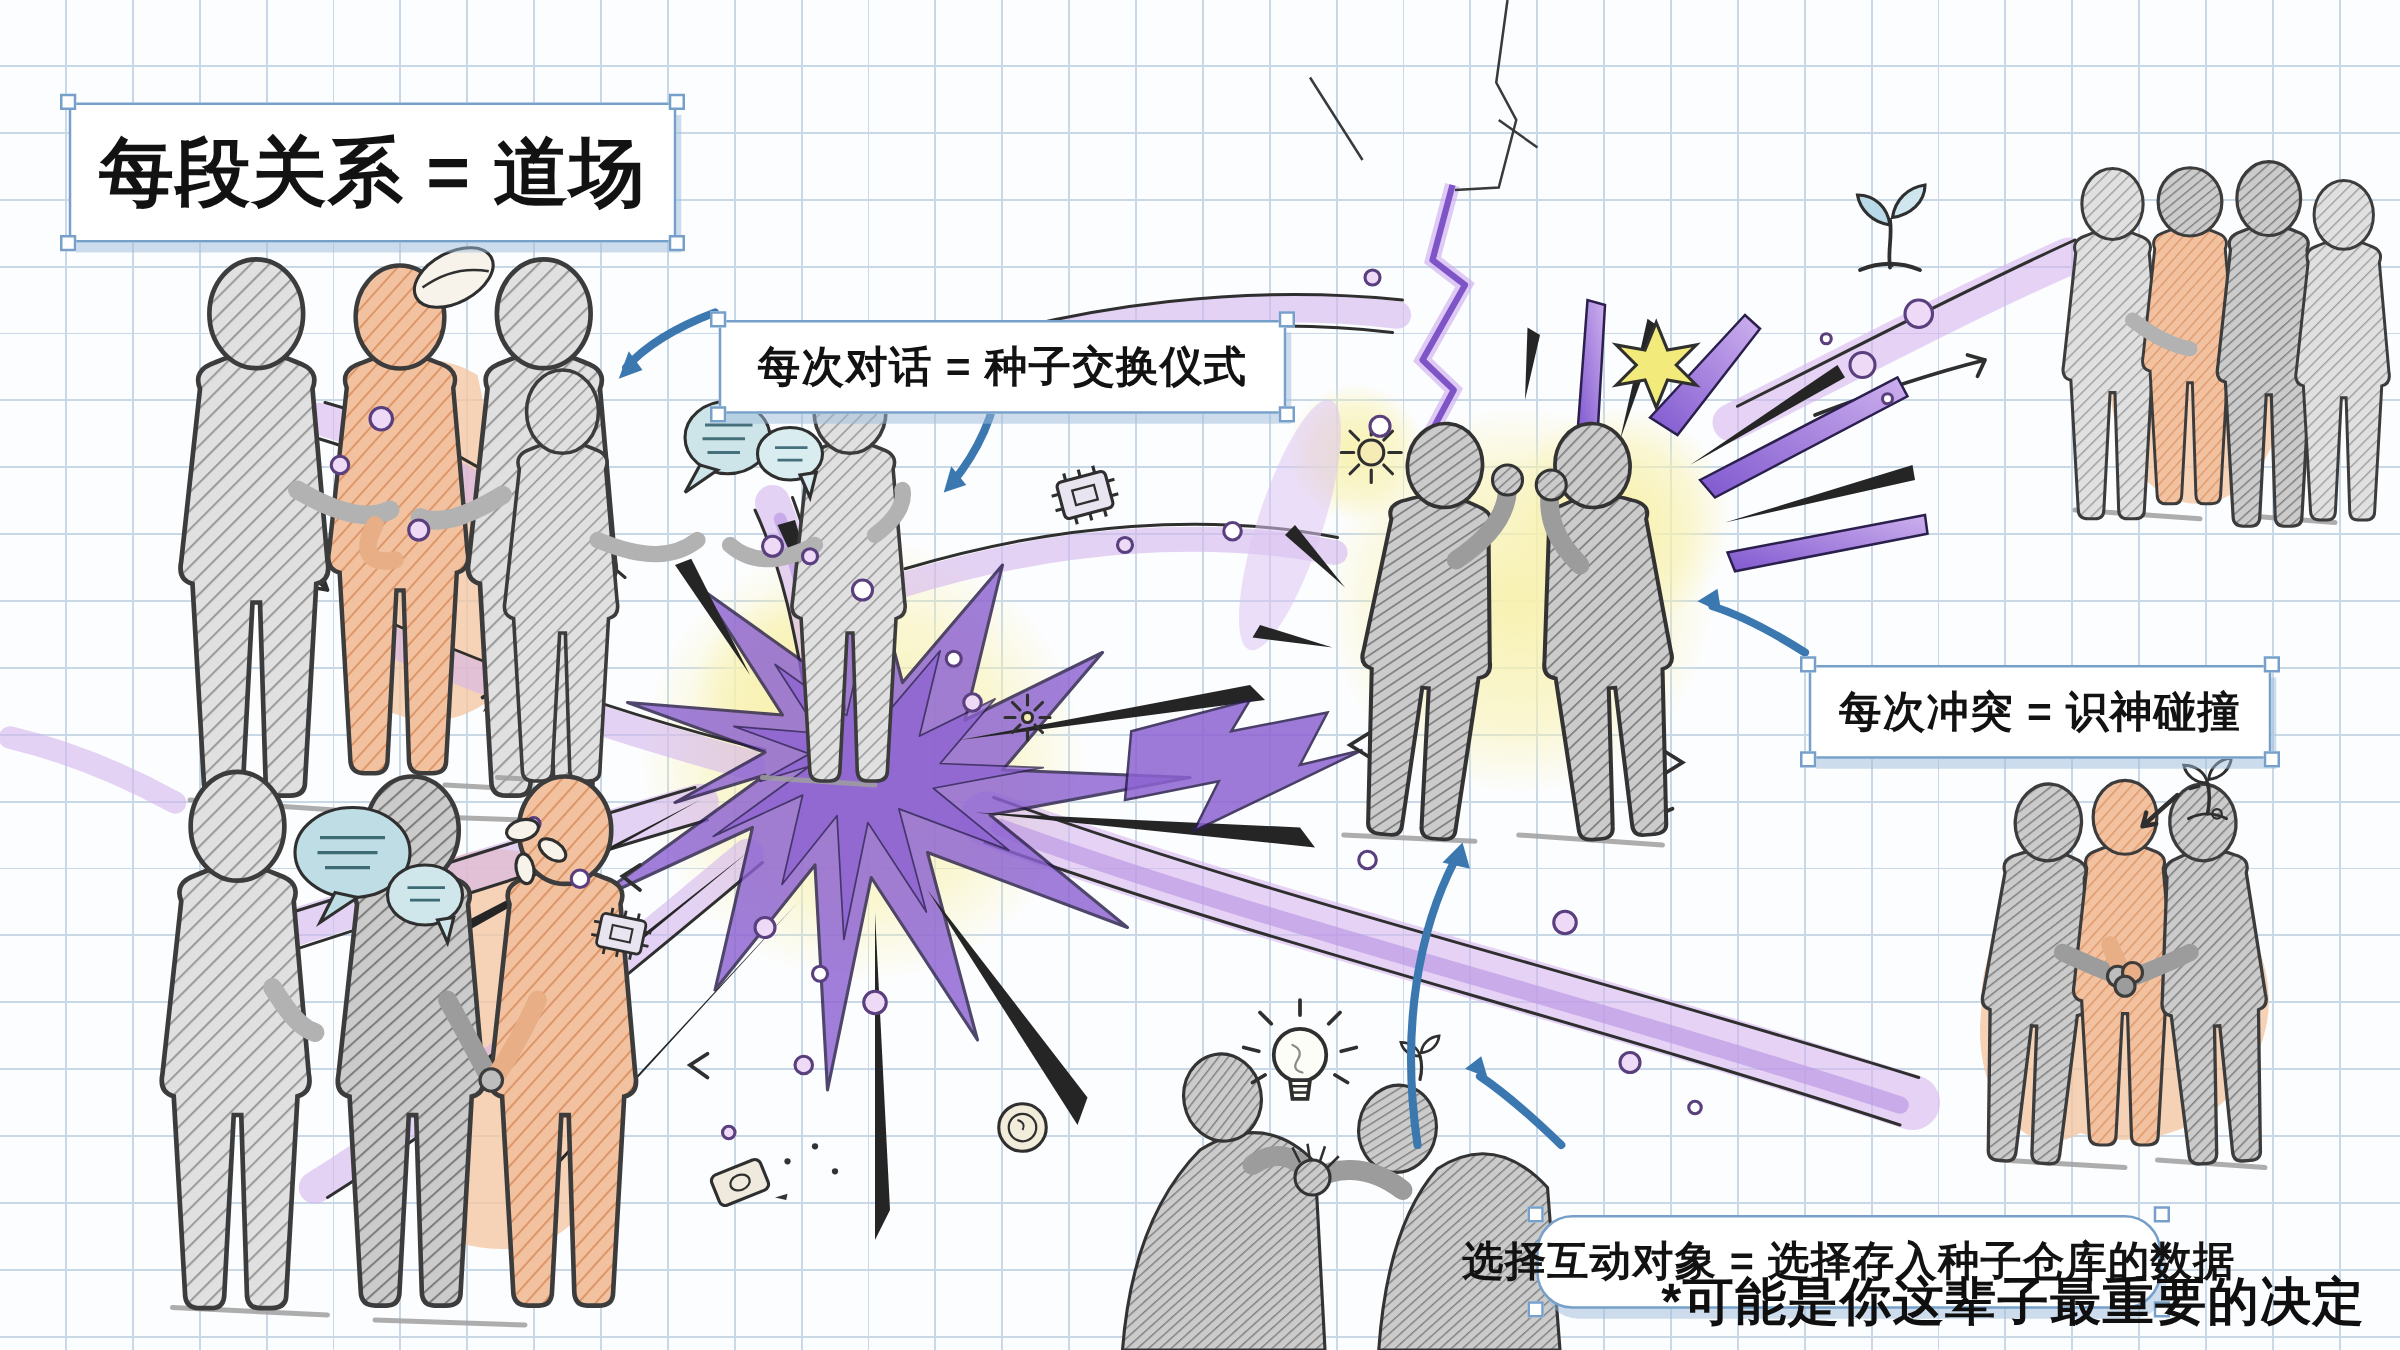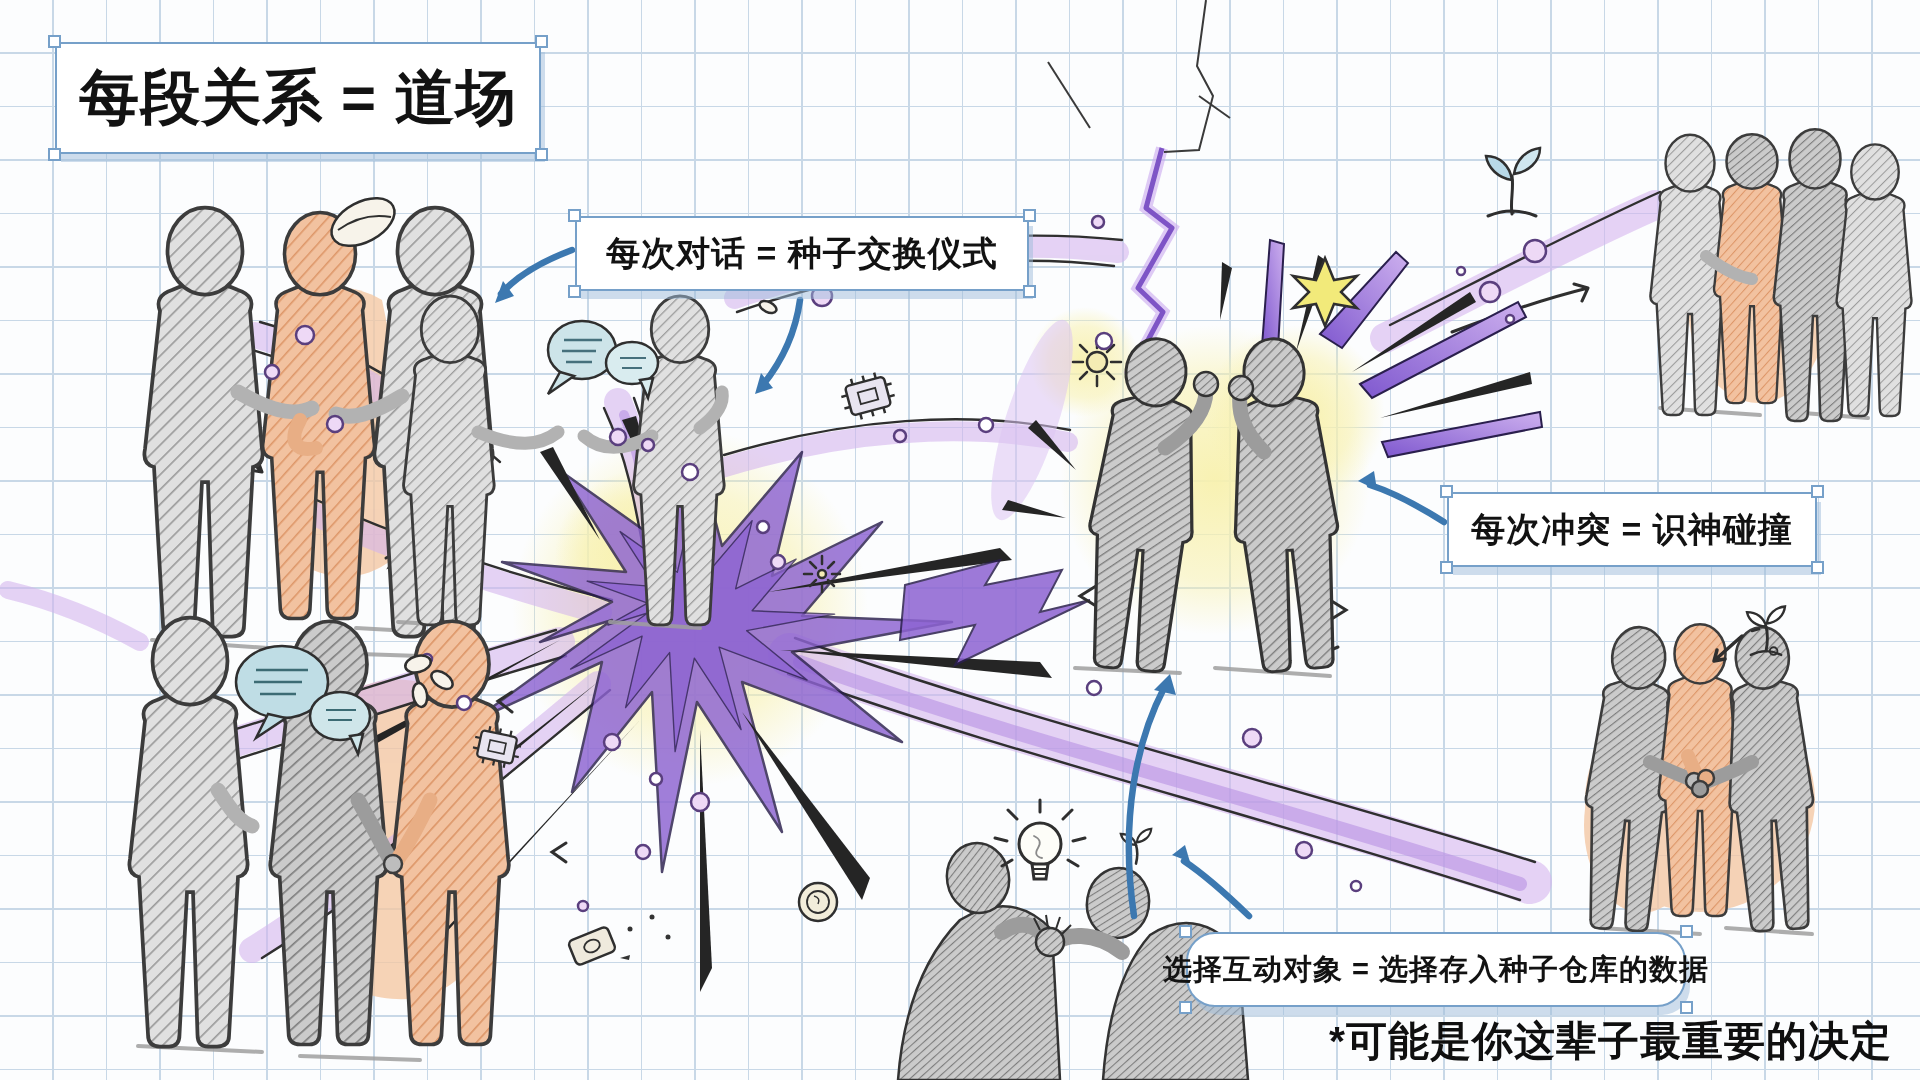--- a/index.html
+++ b/index.html
@@ -13,20 +13,21 @@
       repeating-linear-gradient(to right, transparent 0 52px, var(--grid-line) 52px 53.5px),
       repeating-linear-gradient(to bottom, transparent 0 52px, var(--grid-line) 52px 53.5px);
     font-family:"Liberation Sans","DejaVu Sans",sans-serif;
   }
   svg.illu{position:absolute;left:0;top:0;}
   .callout{
     position:absolute;background:#ffffff;border:2px solid var(--callout-border);
     display:flex;align-items:center;justify-content:center;
     font-weight:800;color:#121212;letter-spacing:1px;white-space:nowrap;
     box-shadow:5px 9px 0 -1px rgba(158,188,217,.5);
+    margin-top:40px;
   }
   .hd{position:absolute;width:13px;height:13px;background:#fff;border:2px solid var(--callout-border);box-sizing:border-box;}
   .hd.nw{left:-9px;top:-9px}.hd.ne{right:-9px;top:-9px}.hd.sw{left:-9px;bottom:-9px}.hd.se{right:-9px;bottom:-9px}
   .footnote{position:absolute;right:28px;top:1014px;font-size:41px;font-weight:800;color:#0f0f0f;letter-spacing:1px;}
 </style>
 </head>
 <body>
 
 <div class="stage">
 
@@ -438,21 +439,21 @@
 </div>
 
 <div class="callout" style="left:575px;top:216px;width:450px;height:71px;font-size:34px;">
   <span>每次对话 = 种子交换仪式</span>
   <i class="hd nw"></i>
   <i class="hd ne"></i>
   <i class="hd sw"></i>
   <i class="hd se"></i>
 </div>
 
-<div class="callout" style="left:1186px;top:932px;width:496px;height:71px;font-size:29px;border-radius:29px;">
+<div class="callout" style="left:1229px;top:932px;width:496px;height:71px;font-size:33px;border-radius:29px;">
   <span>选择互动对象 = 选择存入种子仓库的数据</span>
   <i class="hd nw"></i>
   <i class="hd ne"></i>
   <i class="hd sw"></i>
   <i class="hd se"></i>
 </div>
 
 <div class="footnote">*可能是你这辈子最重要的决定</div>
 
 </div>

